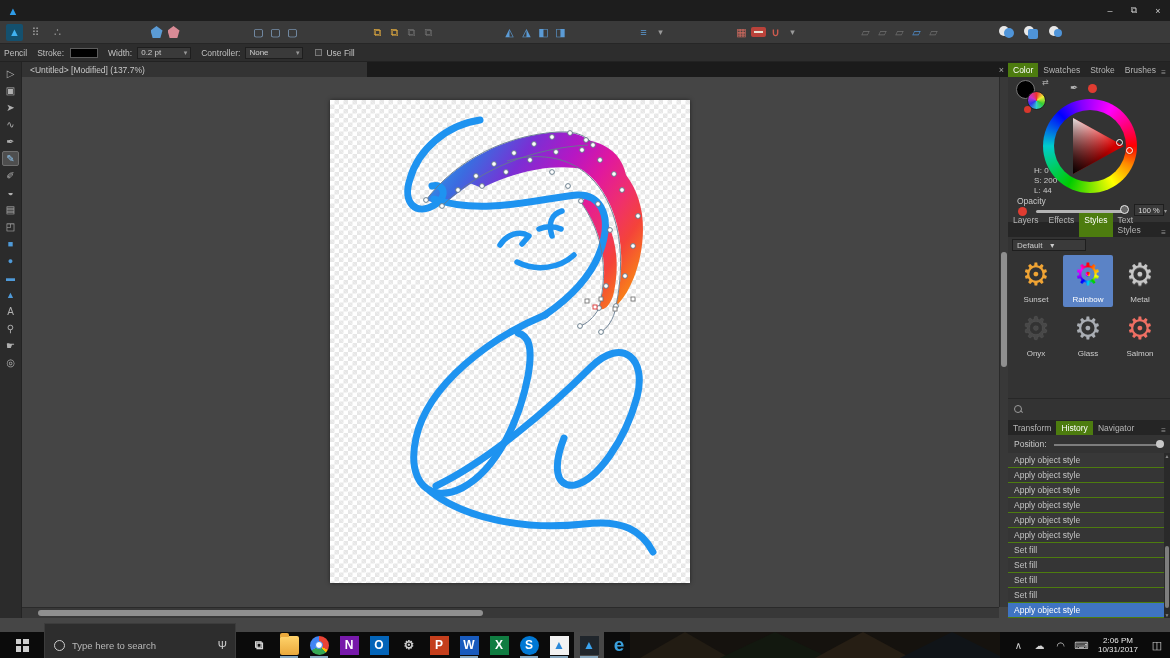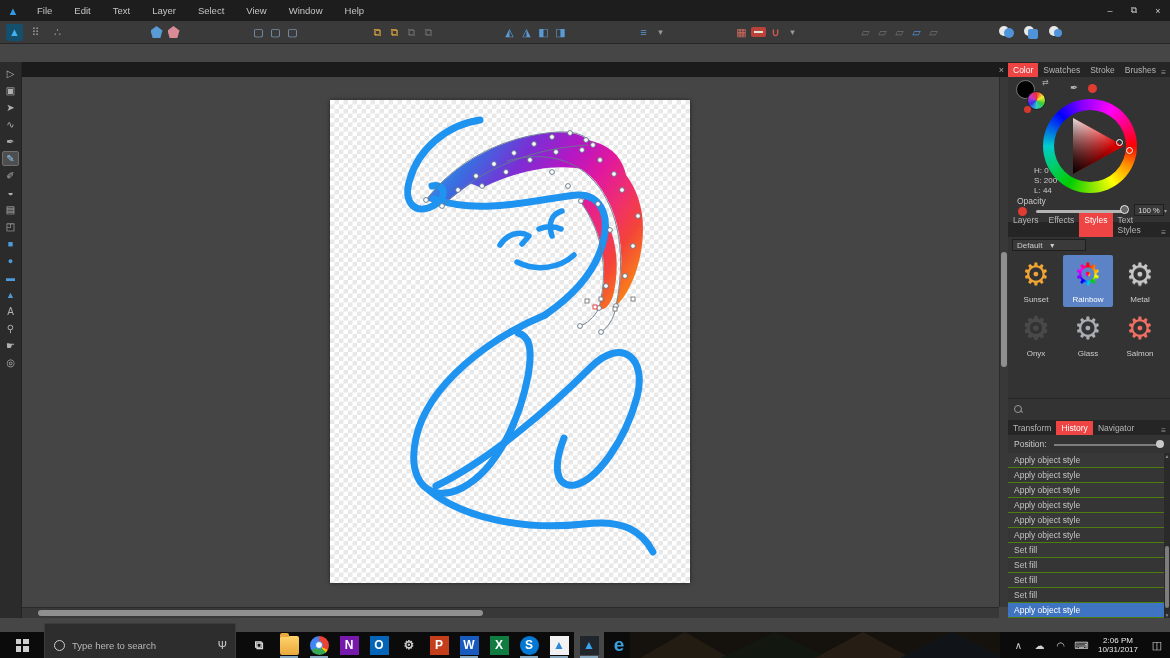--- a/index.html
+++ b/index.html
@@ -70,21 +70,21 @@
     background-size:9px 9px;background-position:0 0,4.5px 4.5px;box-shadow:0 0 4px rgba(0,0,0,.5);}
   .hscroll{position:absolute;left:22px;top:607px;width:977px;height:11px;background:#383838;border-top:1px solid #2a2a2a;}
   .hthumb{position:absolute;left:16px;top:2px;width:445px;height:6px;background:#8f8f8f;border-radius:3px;}
   .vscroll{position:absolute;left:999px;top:77px;width:9px;height:530px;background:#383838;border-left:1px solid #2a2a2a;}
   .vthumb{position:absolute;left:1px;top:175px;width:6px;height:115px;background:#8f8f8f;border-radius:3px;}
 
   
   .panel{position:absolute;left:1008px;top:62px;width:162px;height:556px;background:#333;font-size:8.5px;}
   .ptabs{position:absolute;left:0;width:162px;height:15px;background:#252525;display:flex;align-items:flex-end;}
   .ptab{padding:2px 5px 2px;color:#b5b5b5;}
-  .ptab.selected{background:#ef4444;color:#fff;}
+  .ptab.selected{background:#4d7c0f;color:#fff;}
   .pmenu{margin-left:auto;padding-right:4px;color:#999;font-size:8px;}
 
   .fillstroke{position:absolute;left:8px;top:18px;width:40px;height:34px;}
   .fs-back{position:absolute;left:0;top:0;width:19px;height:19px;border-radius:50%;background:#000;border:1px solid #777;}
   .fs-front{position:absolute;left:11px;top:11px;width:19px;height:19px;border-radius:50%;
     background:conic-gradient(#e33,#ee3,#3c3,#3cc,#33e,#c3c,#e33);border:1px solid #222;}
   .fs-none{position:absolute;left:8px;top:26px;width:7px;height:7px;border-radius:50%;background:#d8372c;}
   .fs-swap{position:absolute;left:26px;top:-2px;color:#aaa;font-size:8px;}
   .picker{position:absolute;left:62px;top:20px;color:#b5b5b5;font-size:10px;}
   .reddot{position:absolute;left:80px;top:22px;width:9px;height:9px;border-radius:50%;background:#e03c31;}
@@ -171,31 +171,20 @@
   .clock{width:52px;text-align:center;color:#e8e8e8;font-size:8px;line-height:9px;}
   .action{width:26px;text-align:center;color:#d0d0d0;font-size:11px;}
 </style>
 </head>
 <body>
 
 <div class="screen">
 
   <div class="menubar">
     <span class="app-logo">▲</span>
-    <div class="menu-items">
-
-    <span class="menu-item">File</span>
-        <span class="menu-item">Edit</span>
-        <span class="menu-item">Text</span>
-        <span class="menu-item">Layer</span>
-        <span class="menu-item">Select</span>
-        <span class="menu-item">View</span>
-        <span class="menu-item">Window</span>
-        <span class="menu-item">Help</span>
-      </div>
     <div class="win-controls">
       <span class="win-btn">–</span>
       <span class="win-btn">⧉</span>
       <span class="win-btn">×</span>
     </div>
   </div>
 
   <div class="toolbar">
     <span class="tb logo-btn">▲</span>
     <span class="tb" style="margin-left:4px">⠿</span>
@@ -234,20 +223,37 @@
         <span class="bool"></span>
       </span>
     <span class="tb" style="margin-left:8px">
         <span class="bool sub"></span>
       </span>
     <span class="tb" style="margin-left:8px">
         <span class="bool int"></span>
       </span>
   </div>
 
+  <div class="ctxbar">
+    <span class="lbl" style="margin-left:4px">Pencil</span>
+    <span class="lbl">Stroke:</span>
+    <span class="swatch-stroke"></span>
+    <span class="lbl">Width:</span>
+    <span class="dd w54">
+      <span>0.2 pt</span>
+      <span class="caret">▾</span>
+    </span>
+    <span class="lbl">Controller:</span>
+    <span class="dd w58">
+      <span>None</span>
+      <span class="caret">▾</span>
+    </span>
+    <span class="chk"></span>
+    <span class="chk-lbl">Use Fill</span>
+  </div>
 
   <div class="toolcol">
 
   <span class="tool">
         <span>▷</span>
       </span>
       <span class="tool">
         <span>▣</span>
       </span>
       <span class="tool">
@@ -297,20 +303,23 @@
       </span>
       <span class="tool">
         <span>☛</span>
       </span>
       <span class="tool">
         <span>◎</span>
       </span>
     </div>
 
   <div class="tabbar">
+    <div class="doc-tab">
+      <span>&lt;Untitled&gt; [Modified] (137.7%)</span>
+    </div>
     <span class="tab-close">×</span>
   </div>
 
   <div class="canvas">
     <div class="page">
       <svg width="360" height="483" viewBox="0 0 360 483">
         <defs>
           <linearGradient id="hair" x1="90" y1="50" x2="315" y2="200" gradientUnits="userSpaceOnUse">
             <stop offset="0" stop-color="#2ab5e8"></stop>
               <stop offset="0.18" stop-color="#3b6ce0"></stop>

